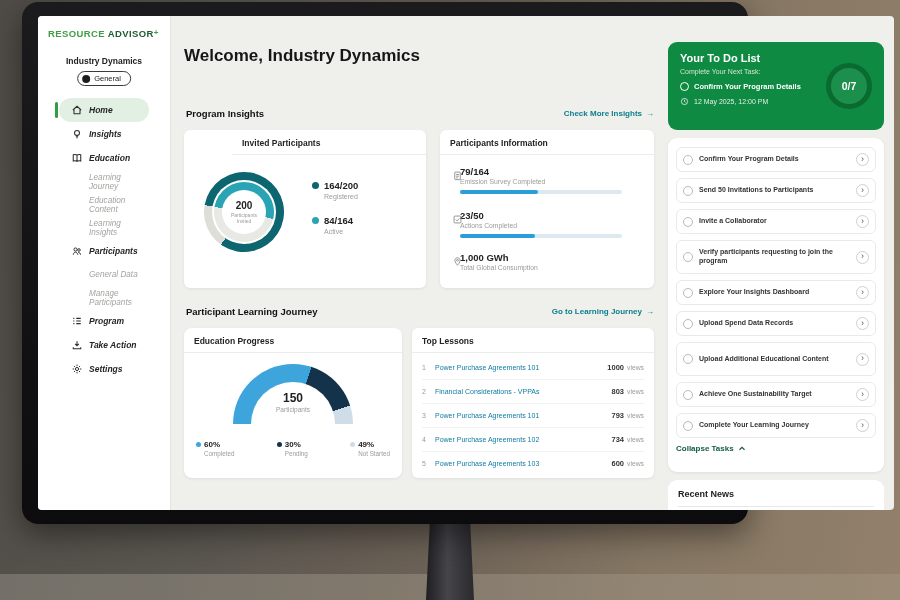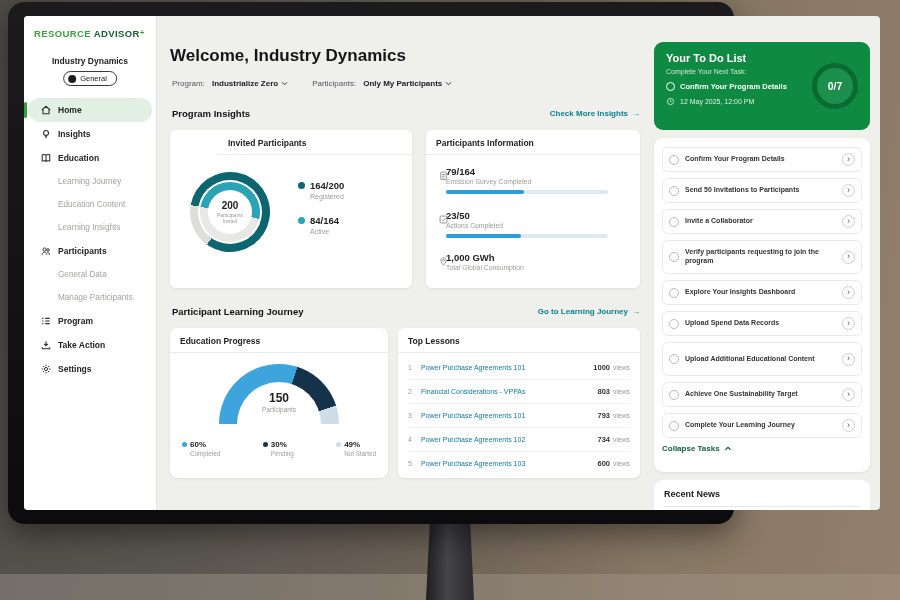--- a/index.html
+++ b/index.html
@@ -6,37 +6,37 @@
   body{
     width:900px;height:600px;overflow:hidden;position:relative;
     font-family:"Liberation Sans",sans-serif;
     background:linear-gradient(100deg,#4f4c47 0%,#5a5650 28%,#6b6156 52%,#857663 74%,#92806b 100%);
   }
   .desk{position:absolute;left:0;bottom:0;width:100%;height:26px;
     background:linear-gradient(90deg,#8f8a81,#a1937f);opacity:.55;}
   .stand{position:absolute;left:426px;top:522px;width:48px;height:78px;
     background:linear-gradient(90deg,#1f1f22,#45454a 45%,#2a2a2e);
     clip-path:polygon(8% 0,92% 0,100% 100%,0 100%);}
-  .monitor{position:absolute;left:8px;top:2px;width:726px;height:522px;
+  .monitor{position:absolute;left:22px;top:2px;width:726px;height:522px;
     background:linear-gradient(180deg,#1b1b1d,#0c0c0e);
     border-radius:16px;box-shadow:0 10px 30px rgba(0,0,0,.45);}
   .screen{position:absolute;left:16px;top:14px;width:856px;height:494px;
     background:#efefec;border-radius:4px;overflow:hidden;}
 
   
   .sidebar{position:absolute;left:0;top:0;width:132px;height:100%;background:#fff;border-right:1px solid #e3e3e0;}
   .logo{position:absolute;left:10px;top:12px;font-size:9.5px;font-weight:bold;letter-spacing:.4px;white-space:nowrap;}
   .lg1{color:#3f9d46;} .lg2{color:#1e5c33;} .lgplus{color:#3f9d46;font-size:8px;vertical-align:2px;}
   .org{position:absolute;left:0;top:40px;width:100%;text-align:center;font-size:8.5px;font-weight:bold;color:#222;}
   .badge{position:absolute;left:50%;top:55px;transform:translateX(-50%);display:inline-flex;align-items:center;gap:4px;
     border:1px solid #3a3a3a;border-radius:9px;padding:2px 9px 2px 4px;font-size:7.5px;color:#222;background:#fff;}
   .badge-dot{width:8px;height:8px;border-radius:50%;background:#1d1d1d;}
   .nav{position:absolute;left:0;top:82px;width:100%;}
   .nav-item{position:relative;display:flex;align-items:center;gap:6px;height:24px;padding-left:12px;
-    font-size:8.5px;font-weight:bold;color:#242424;margin:0 4px;cursor:pointer;}
+    font-size:8.5px;font-weight:bold;color:#242424;margin:0 21px;cursor:pointer;font-style:italic;}
   .nav-item.sub{height:23px;padding-left:30px;font-weight:normal;color:#a3a3a0;font-size:8.2px;}
   .nav-item.active{background:#e2f0e3;border-radius:12px;}
   .active-bar{position:absolute;left:-4px;top:4px;width:3px;height:16px;background:#2f9e44;border-radius:2px;}
   .nav-icon{width:12px;height:12px;display:flex;align-items:center;}
   .nav-icon svg{width:12px;height:12px;}
 
   
   .welcome{position:absolute;left:146px;top:30px;font-size:17px;font-weight:bold;color:#161616;}
   .controls{position:absolute;left:148px;top:63px;display:flex;align-items:center;gap:7px;font-size:8px;color:#555;}
   .ctrl-val{font-weight:bold;color:#1b1b1b;display:flex;align-items:center;gap:3px;cursor:pointer;}
@@ -224,41 +224,20 @@
                 <path d="M8 2.2v2M8 11.8v2M2.2 8h2M11.8 8h2M3.9 3.9l1.4 1.4M10.7 10.7l1.4 1.4M12.1 3.9l-1.4 1.4M5.3 10.7l-1.4 1.4"></path>
               </svg>
         </span>
         <span>Settings</span>
       </div>
     </nav>
   </aside>
 
   <div class="welcome">Welcome, Industry Dynamics</div>
 
-  <div class="controls">
-    <span>Program:</span>
-    <span class="ctrl-val">
-      <span>Industrialize Zero</span>
-      <span class="chev">
-        <svg width="7" height="5" viewBox="0 0 8 6" fill="none" stroke="#333" stroke-width="1.2">
-              <path d="M1 1.5l3 3 3-3"></path>
-            </svg>
-      </span>
-    </span>
-    <span class="ctrl-sep"></span>
-    <span>Participants:</span>
-    <span class="ctrl-val">
-      <span>Only My Participants</span>
-      <span class="chev">
-        <svg width="7" height="5" viewBox="0 0 8 6" fill="none" stroke="#333" stroke-width="1.2">
-              <path d="M1 1.5l3 3 3-3"></path>
-            </svg>
-      </span>
-    </span>
-  </div>
 
   <div class="sec-title" style="left:148px;top:92px;">Program Insights</div>
   <div class="sec-link" style="top:93px;">
     <span>Check More Insights</span>
     <span class="arrow">→</span>
   </div>
 
   <div class="card" style="left:146px;top:114px;width:242px;height:158px;padding-left:48px;">
     <div class="card-title">Invited Participants</div>
     <div class="donut">

